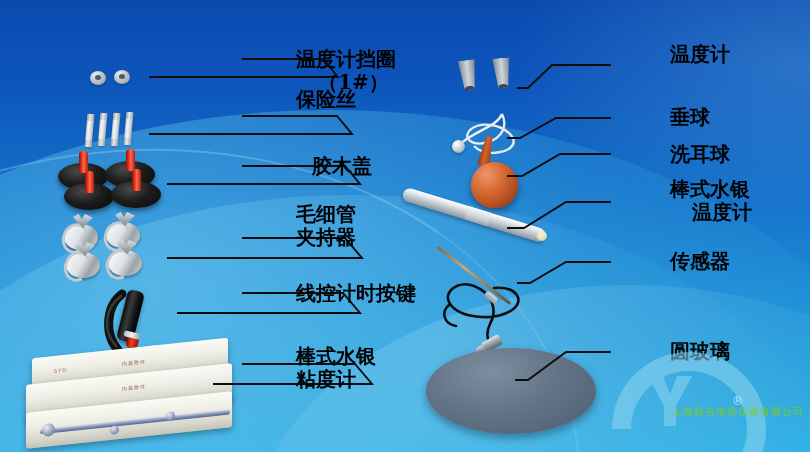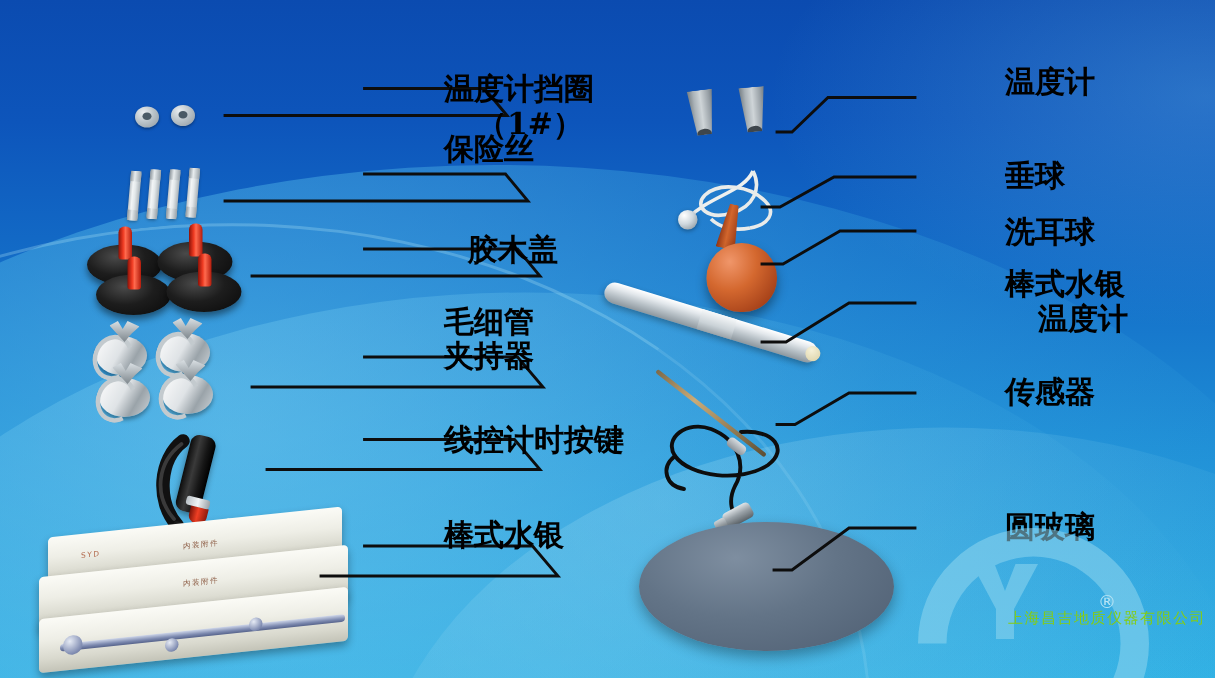--- a/index.html
+++ b/index.html
@@ -341,20 +341,21 @@
   </div>
   <div class="label" style="left:248px;top:203px;">
     <span class="l1">毛细管</span>
     <span class="l2">夹持器</span>
   </div>
   <div class="label" style="left:248px;top:282px;">
     <span class="l1">线控计时按键</span>
   </div>
   <div class="label" style="left:248px;top:345px;">
     <span class="l1">棒式水银</span>
+    <span class="l2">粘度计</span>
   </div>
 
   <div class="label" style="left:622px;top:43px;">
     <span class="l1">温度计</span>
   </div>
   <div class="label" style="left:622px;top:106px;">
     <span class="l1">垂球</span>
   </div>
   <div class="label" style="left:622px;top:143px;">
     <span class="l1">洗耳球</span>

